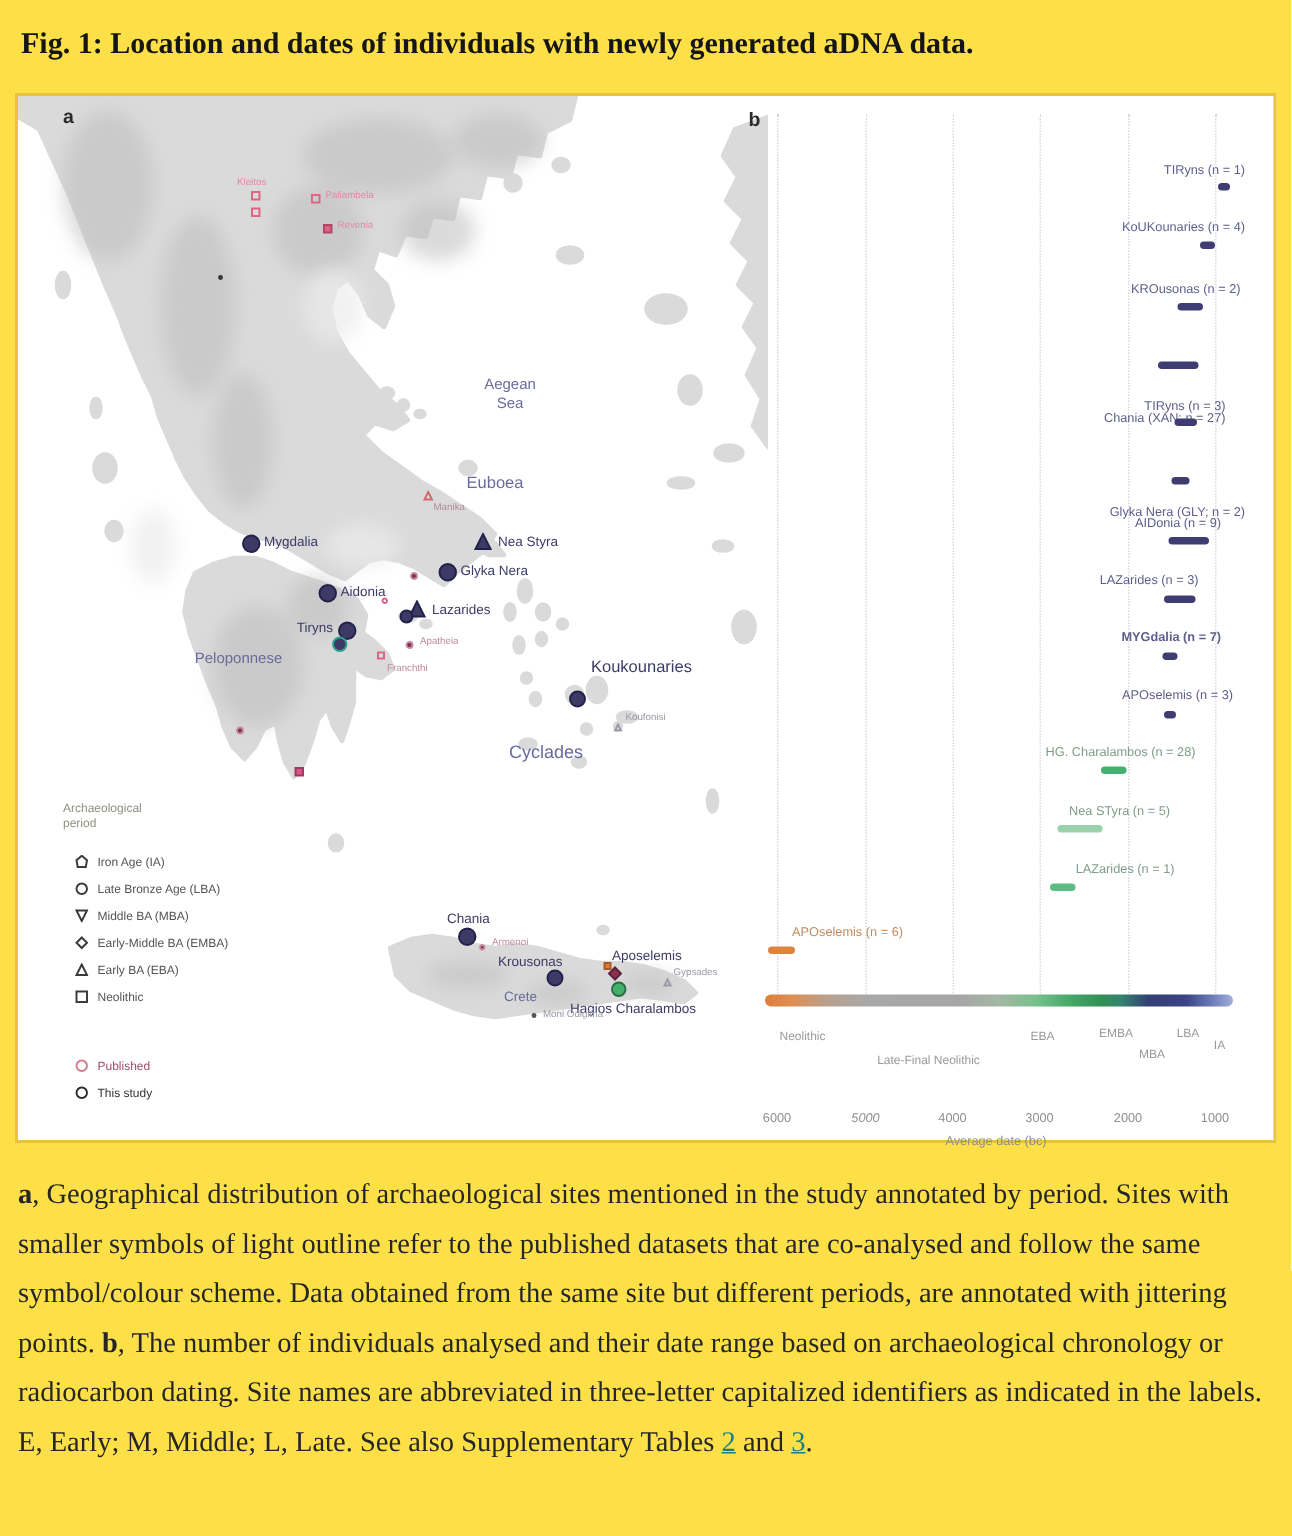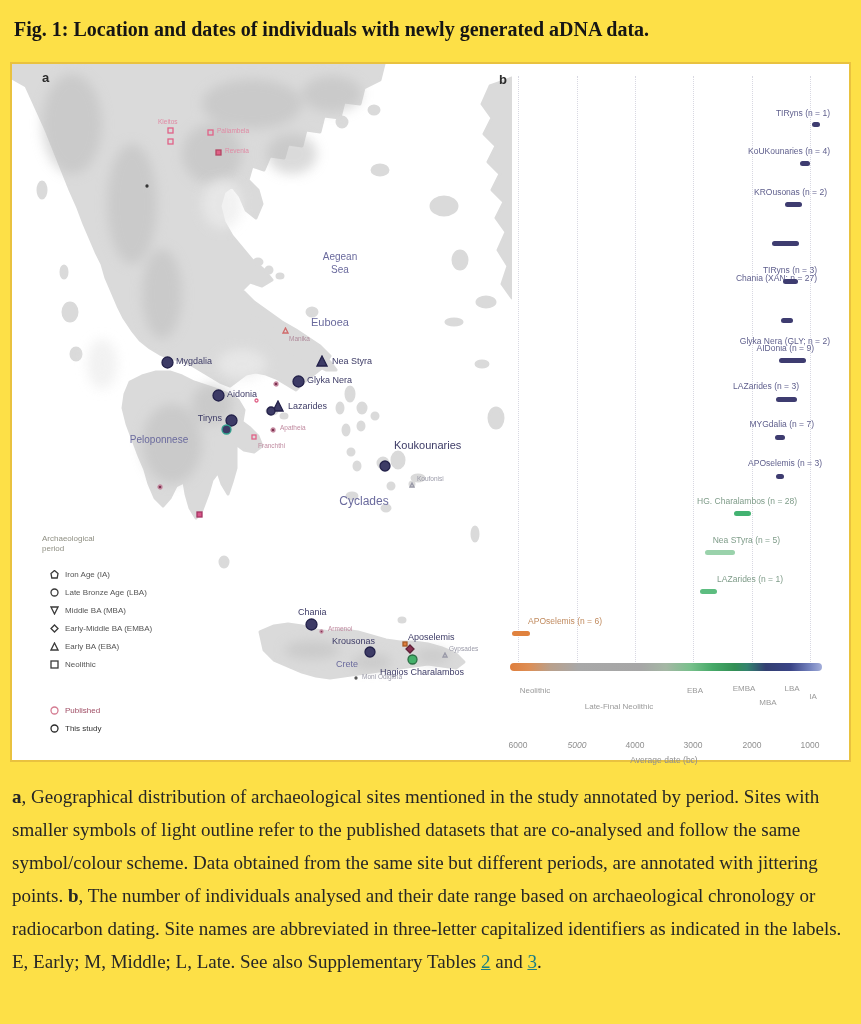--- a/index.html
+++ b/index.html
@@ -323,21 +323,21 @@
         <div class="b-label" style="top: 162px; right: 32px; color: rgb(94, 94, 140); margin-top: 48px;">Chania (XAN; n = 27)</div>
         <div class="b-bar" style="left: 760.04px; width: 26.864px; top: 177px; background: rgb(62, 60, 112);"></div>
         <div class="b-label" style="top: 202px; right: 32px; color: rgb(94, 94, 140);">TIRyns (n = 3)</div>
         <div class="b-bar" style="left: 771.136px; width: 14.6px; top: 215px; background: rgb(62, 60, 112);"></div>
         <div class="b-label" style="top: 241px; right: 19px; color: rgb(94, 94, 140); margin-top: 32px;">Glyka Nera (GLY; n = 2)</div>
         <div class="b-bar" style="left: 768.8px; width: 12.264px; top: 254px; background: rgb(62, 60, 112);"></div>
         <div class="b-label" style="top: 280px; right: 35px; color: rgb(94, 94, 140);">AIDonia (n = 9)</div>
         <div class="b-bar" style="left: 767.048px; width: 26.864px; top: 294px; background: rgb(62, 60, 112);"></div>
         <div class="b-label" style="top: 318px; right: 50px; color: rgb(94, 94, 140);">LAZarides (n = 3)</div>
         <div class="b-bar" style="left: 764.128px; width: 21.024px; top: 333px; background: rgb(62, 60, 112);"></div>
-        <div class="b-label" style="top: 356px; right: 35px; color: rgb(94, 94, 140);">MYGdalia (n = 7)</div>
+        <div class="b-label" style="top: 356px; right: 35px; color: rgb(94, 94, 140); font-weight: bold;">MYGdalia (n = 7)</div>
         <div class="b-bar" style="left: 762.96px; width: 9.928px; top: 371px; background: rgb(62, 60, 112);"></div>
         <div class="b-label" style="top: 395px; right: 27px; color: rgb(94, 94, 140);">APOselemis (n = 3)</div>
         <div class="b-bar" style="left: 764.128px; width: 7.592px; top: 410px; background: rgb(62, 60, 112);"></div>
         <div class="b-label" style="top: 433px; right: 52px; color: rgb(127, 156, 137);">HG. Charalambos (n = 28)</div>
         <div class="b-bar" style="left: 722.08px; width: 16.936px; top: 447px; background: rgb(67, 178, 113);"></div>
         <div class="b-label" style="top: 472px; right: 69px; color: rgb(127, 156, 137);">Nea STyra (n = 5)</div>
         <div class="b-bar" style="left: 692.88px; width: 30.368px; top: 486px; background: rgb(154, 210, 171);"></div>
         <div class="b-label" style="top: 511px; right: 66px; color: rgb(127, 156, 137);">LAZarides (n = 1)</div>
         <div class="b-bar" style="left: 688.208px; width: 16.936px; top: 525px; background: rgb(93, 189, 128);"></div>
         <div class="b-label" style="top: 553px; right: 247px; color: rgb(192, 138, 94);">APOselemis (n = 6)</div>

